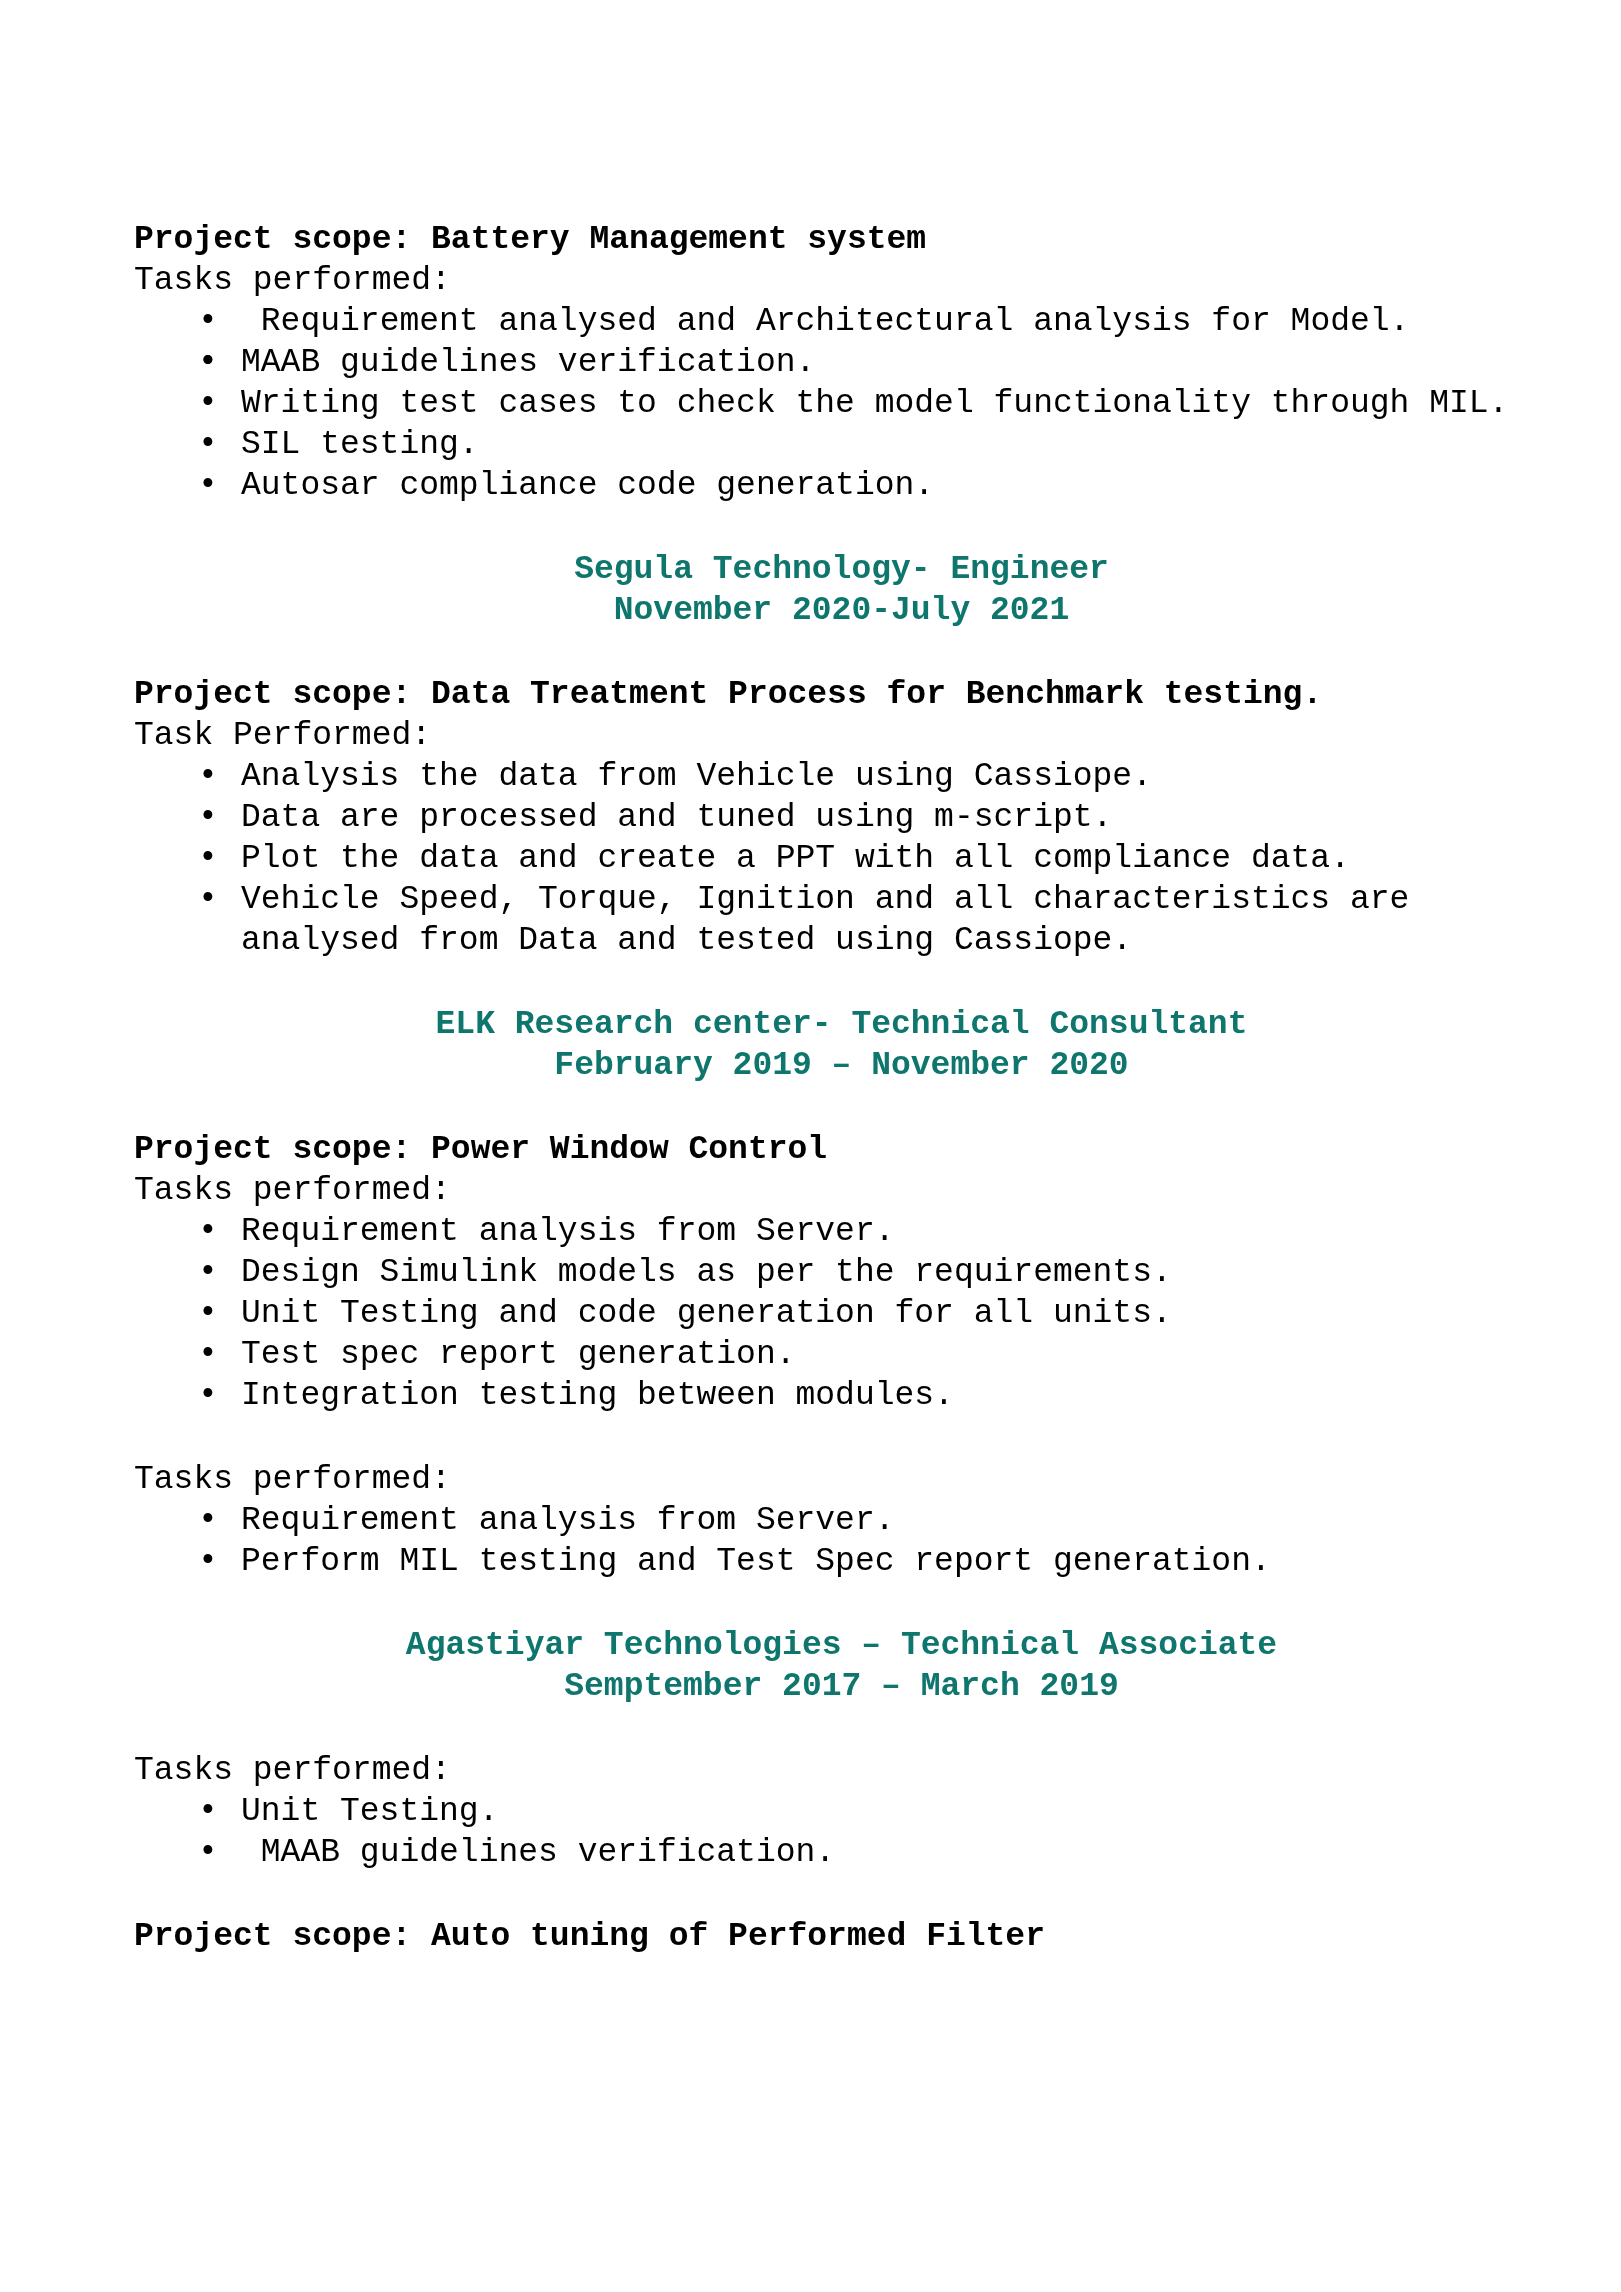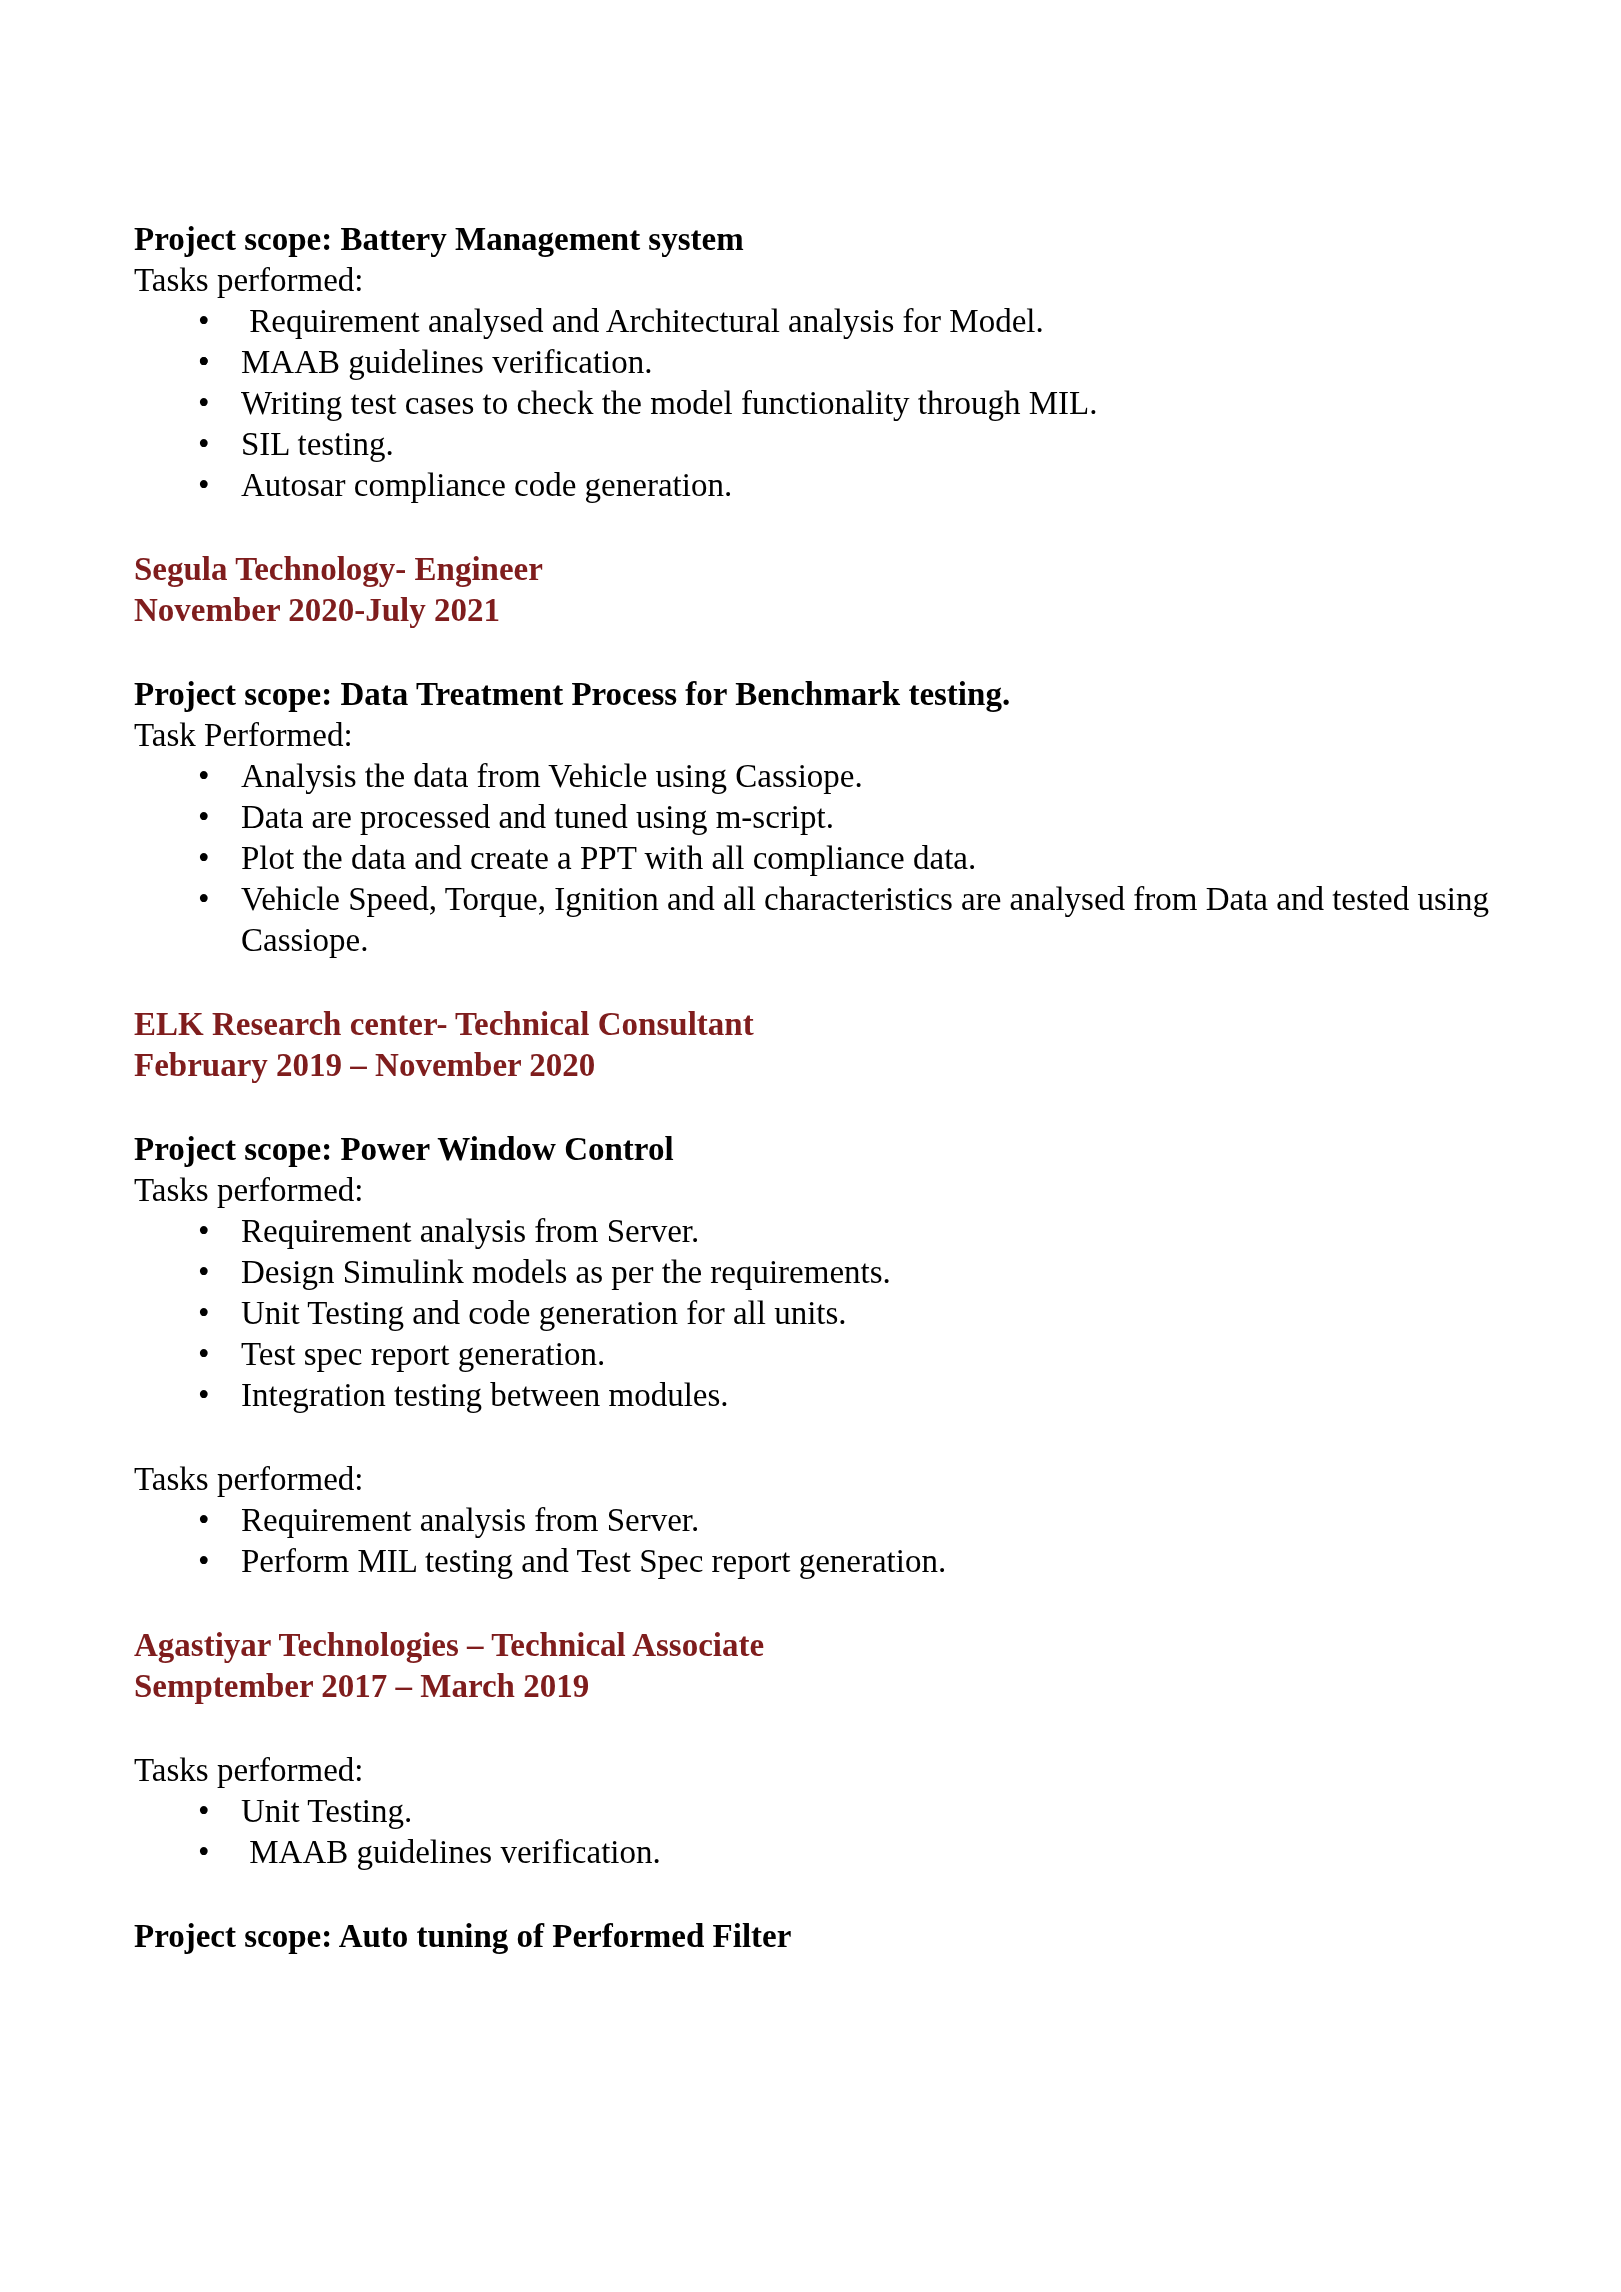--- a/index.html
+++ b/index.html
@@ -4,32 +4,33 @@
 <style>
   * { box-sizing: border-box; }
   html, body { margin: 0; padding: 0; background: #e8e8e8; }
   .page {
     position: relative;
     width: 1621px;
     height: 2293px;
     margin: 0 auto;
     background: #ffffff;
     padding: 219px 72px 0 134px;
-    font-family: Liberation Serif, serif;
+    font-family: Liberation Mono, monospace;
     font-size: 33px;
     line-height: 41px;
     color: #000000;
     overflow: hidden;
   }
   p { margin: 0; white-space: pre-wrap; }
   .block { margin-bottom: 43px; }
   .project-title { font-weight: bold; }
   .employer-line {
     font-weight: bold;
-    color: #7f1d1d;
+    color: #0f766e;
+    text-align: center;
   }
   ul.tasks {
     list-style: none;
     margin: 0;
     padding: 0 0 0 107px;
   }
   ul.tasks li { position: relative; }
   .bullet {
     position: absolute;
     left: -43px;

